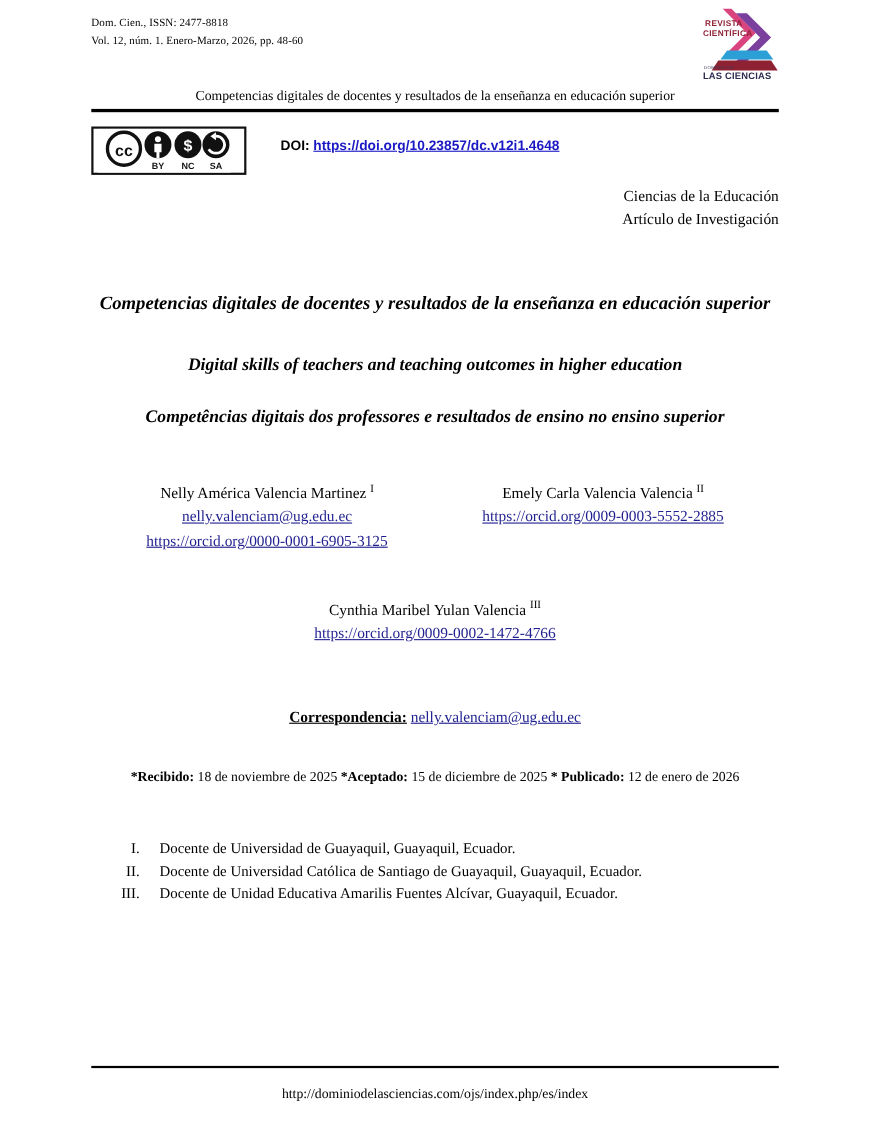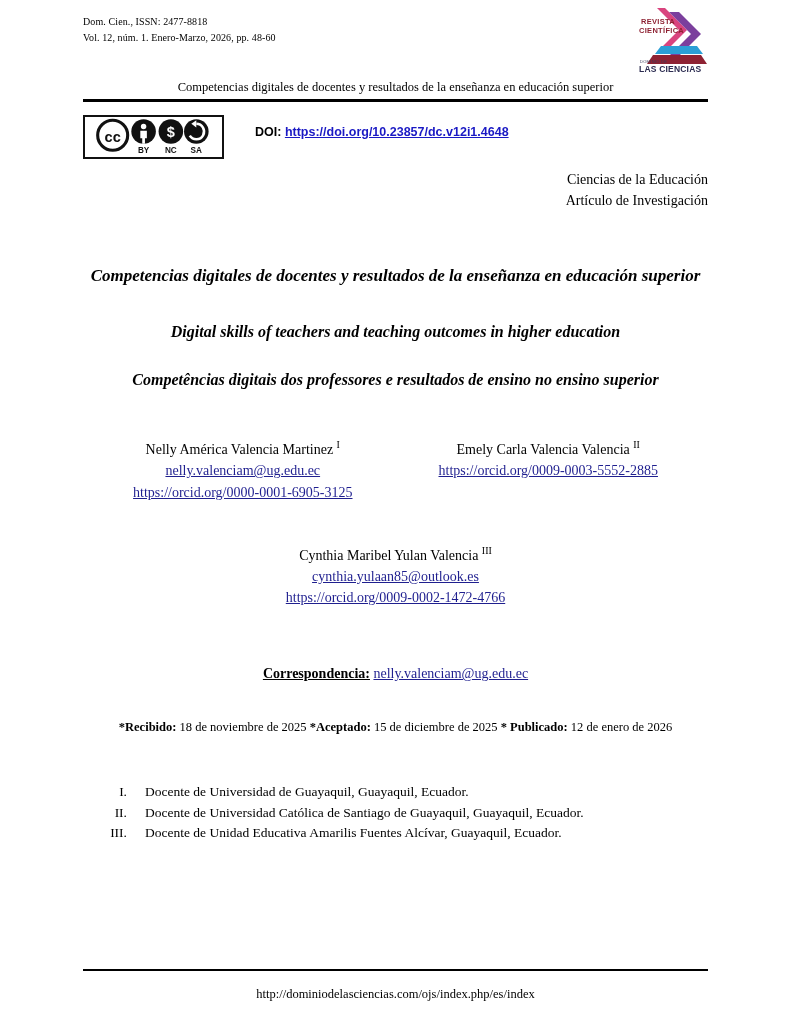--- a/index.html
+++ b/index.html
@@ -276,21 +276,20 @@
     </div>
 
     <div class="author">
       <div class="author-name"><span>Emely Carla Valencia Valencia</span> <sup>II</sup></div>
       <a class="author-link" href="#">https://orcid.org/0009-0003-5552-2885</a>
     </div>
   </div>
 
   <div class="author-solo">
     <div class="author-name"><span>Cynthia Maribel Yulan Valencia</span> <sup>III</sup></div>
-    <a class="author-link" href="#">cynthia.yulaan85@outlook.es</a>
     <a class="author-link" href="#">https://orcid.org/0009-0002-1472-4766</a>
   </div>
 
   <div class="correspondence">
     <span class="label">Correspondencia:</span>
     <a class="mail" href="#">nelly.valenciam@ug.edu.ec</a>
   </div>
 
   <div class="dates">
     <b>*Recibido:</b>

